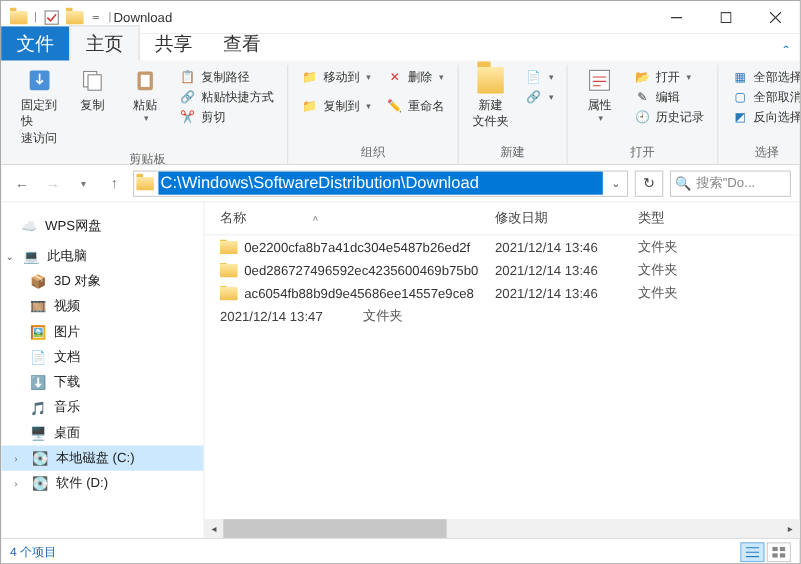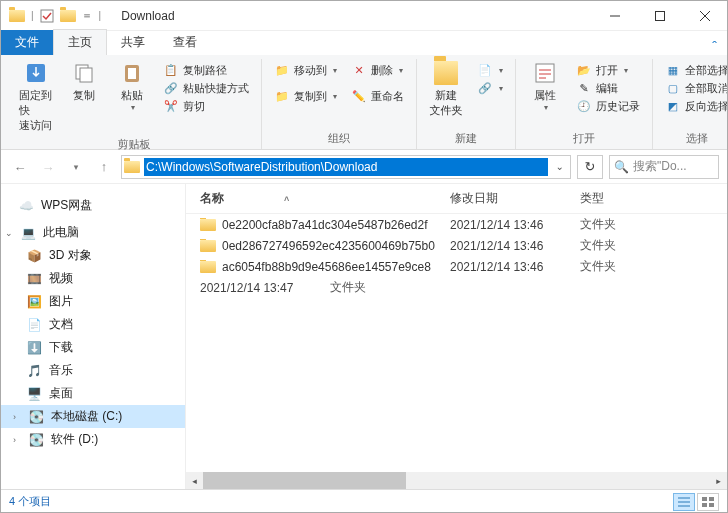--- a/index.html
+++ b/index.html
@@ -1,60 +1,60 @@
 <!DOCTYPE html>
 <html><head>
 <meta charset="utf-8">
 <style>
 * { box-sizing: border-box; margin: 0; padding: 0; font-family: "Microsoft YaHei", "Segoe UI", sans-serif; }
 body { width: 728px; height: 513px; background: #fff; overflow: hidden; position: relative; border: 1px solid #aaa; }
 .titlebar { height: 30px; display: flex; align-items: center; background: #fff; border-bottom: 1px solid #eee; }
 .titlebar .qat { display: flex; align-items: center; gap: 6px; padding-left: 8px; }
-.titlebar .title { padding-left: 20px; font-size: 12px; color: #333; }
+.titlebar .title { padding-left: 2px; font-size: 12px; color: #333; }
 .titlebar .win-controls { margin-left: auto; display: flex; }
 .titlebar .win-controls div { width: 45px; height: 30px; display: flex; align-items: center; justify-content: center; color: #333; font-size: 11px; }
 .folder-icon { width: 16px; height: 12px; background: linear-gradient(#ffe9a6, #f3c14f); border-radius: 1px; display: inline-block; position: relative; }
 .folder-icon::before { content: ""; position: absolute; top: -3px; left: 0; width: 6px; height: 3px; background: #f3c14f; border-radius: 1px 1px 0 0; }
 .folder-icon.big { width: 32px; height: 24px; }
 .folder-icon.big::before { width: 12px; height: 5px; top: -5px; }
 .qat .sep { color: #888; font-size: 10px; }
 .tabs { height: 24px; display: flex; align-items: flex-end; background: #fff; }
-.tab { font-size: 12px; padding: 4px 14px; color: #333; cursor: default; }
+.tab { font-size: 17px; padding: 4px 14px; color: #333; cursor: default; }
 .tab.file { background: #1979ca; color: #fff; }
 .tab.active { background: #f5f6f7; border: 1px solid #ddd; border-bottom: none; }
 .help { margin-left: auto; margin-right: 10px; color: #1979ca; font-size: 14px; }
 .ribbon { background: #f5f6f7; border-bottom: 1px solid #ddd; display: flex; height: 95px; padding: 4px 6px 0 6px; gap: 0; }
 .group { display: flex; flex-direction: column; align-items: center; border-right: 1px solid #e0e0e0; padding: 0 8px; }
 .group:last-child { border-right: none; }
 .group-body { display: flex; align-items: flex-start; gap: 6px; flex: 1; }
 .group-label { font-size: 11px; color: #666; padding: 2px 0 3px 0; }
 .rbtn { display: flex; flex-direction: column; align-items: center; font-size: 11px; color: #333; padding: 2px 4px; min-width: 42px; }
 .rbtn .ic { width: 24px; height: 24px; margin-bottom: 3px; display: flex; align-items: center; justify-content: center; }
 .rbtn.small-col { align-items: flex-start; min-width: auto; }
 .small-row { display: flex; align-items: center; gap: 4px; font-size: 11px; color: #333; padding: 1px 0; white-space: nowrap; }
 .small-row .sic { width: 16px; height: 16px; display: inline-flex; align-items: center; justify-content: center; }
 .dd { font-size: 8px; color: #666; margin-left: 2px; }
 .nav { height: 34px; display: flex; align-items: center; padding: 4px 8px; gap: 6px; border-bottom: 1px solid #eee; }
 .nav .arrow { width: 22px; height: 22px; display: flex; align-items: center; justify-content: center; color: #777; font-size: 13px; }
 .addr { flex: 1; height: 24px; border: 1px solid #ccc; display: flex; align-items: center; padding: 0 2px; gap: 4px; }
-.addr input { flex: 1; border: none; outline: none; font-size: 12px; padding: 2px; background: #0078d7; color: #fff; }
+.addr input { flex: 1; border: none; outline: none; font-size: 15px; padding: 2px; background: #0078d7; color: #fff; }
 .addr input::selection { background: #0078d7; }
 .addr .drop { color: #555; font-size: 10px; padding: 0 4px; }
 .refresh { width: 26px; height: 24px; border: 1px solid #ccc; display: flex; align-items: center; justify-content: center; font-size: 13px; color: #444; }
 .search { width: 110px; height: 24px; border: 1px solid #ccc; display: flex; align-items: center; padding: 0 4px; color: #888; font-size: 12px; gap: 4px; }
 .content { display: flex; height: 305px; }
 .sidebar { width: 185px; border-right: 1px solid #eee; overflow-y: auto; font-size: 12px; padding: 6px 0; }
 .sidebar .item { display: flex; align-items: center; gap: 6px; padding: 3px 6px 3px 26px; color: #222; }
 .sidebar .item.group-top { padding-left: 18px; margin-top: 4px; }
 .sidebar .item.sel { background: #cce8ff; }
 .sidebar .item .tw { width: 10px; font-size: 9px; color: #666; margin-left: -14px; }
 .sic16 { width: 16px; height: 16px; display: inline-flex; align-items: center; justify-content: center; font-size: 12px; }
 .main { flex: 1; display: flex; flex-direction: column; }
 .cols { display: flex; font-size: 12px; color: #444; padding: 6px 8px 6px 14px; border-bottom: 1px solid #f0f0f0; }
-.col-name { flex: 0 0 250px; display: flex; align-items: center; gap: 60px; font-weight: bold; }
+.col-name { flex: 0 0 250px; display: flex; align-items: center; gap: 60px; }
 .col-date { flex: 0 0 130px; }
 .col-type { flex: 1; }
 .rows { flex: 1; overflow: auto; }
 .row { display: flex; font-size: 12px; color: #333; padding: 2px 8px 2px 14px; align-items: center; }
 .row .rn { flex: 0 0 250px; display: flex; align-items: center; gap: 6px; white-space: nowrap; overflow: hidden; }
 .row .rd { flex: 0 0 130px; color: #404040; }
 .row .rt { flex: 1; color: #555; }
 .hscroll { height: 17px; background: #f0f0f0; display: flex; align-items: center; }
 .hscroll .track { flex: 1; height: 17px; background: #f0f0f0; position: relative; }
 .hscroll .thumb { position: absolute; left: 0; width: 40%; height: 100%; background: #c7c7c7; }

